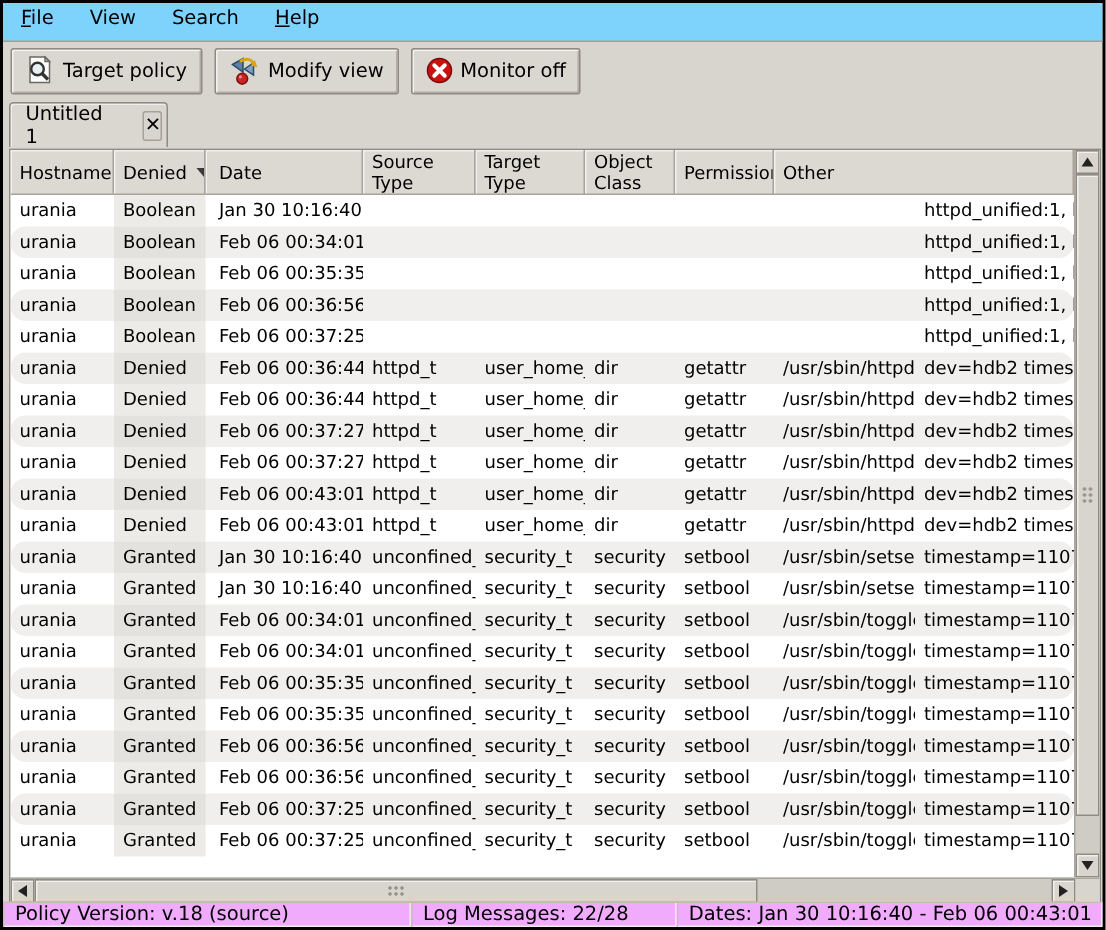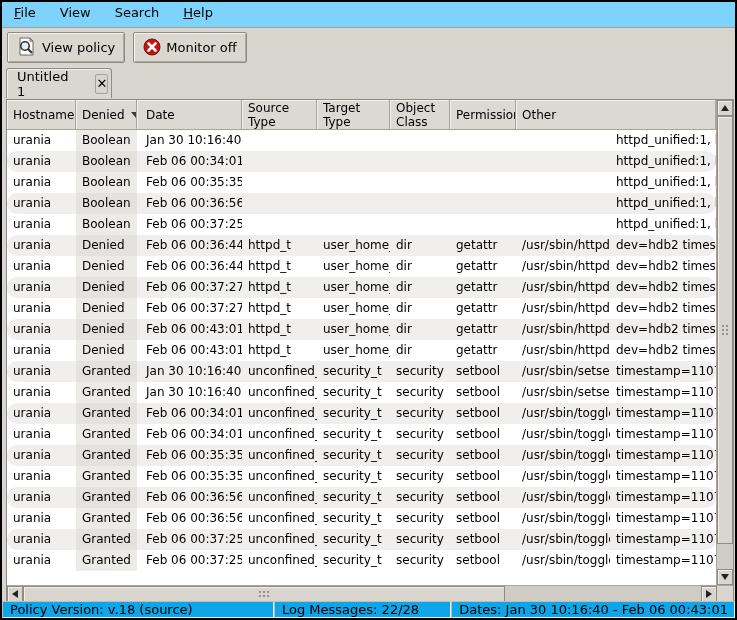--- a/index.html
+++ b/index.html
@@ -88,21 +88,21 @@
     background:radial-gradient(circle,#97938b 1px,transparent 1.2px) 0 0/4px 4px;}
   .arr{ width:0; height:0;}
   .arr.up{ border-left:4px solid transparent; border-right:4px solid transparent; border-bottom:6px solid #222;}
   .arr.down{ border-left:4px solid transparent; border-right:4px solid transparent; border-top:6px solid #222;}
   .arr.left{ border-top:4px solid transparent; border-bottom:4px solid transparent; border-right:6px solid #222;}
   .arr.right{ border-top:4px solid transparent; border-bottom:4px solid transparent; border-left:6px solid #222;}
   .corner{ width:16px; flex:none; background:#d8d5ce;}
   
   .statusbar{
     position:absolute; left:0; bottom:0; width:100%; height:17px;
-    display:flex; align-items:center; background:#0ea5e9; font-size:13px;
+    display:flex; align-items:center; background:#f0abfc; font-size:13px;
   }
   .st-sec{ height:100%; display:flex; align-items:center; white-space:nowrap;
     box-shadow:inset 1px 1px 0 #c2beb6, inset -1px -1px 0 #efede9;}
   .st-left{ width:272px; padding-left:8px;}
   .st-mid{ flex:1; padding-left:8px;}
   .st-right{ padding:0 7px 0 8px;}
 </style>
 </head>
 <body>
 
@@ -116,21 +116,34 @@
 <div class="toolbar">
   <div class="tbtn">
     <span>
         <svg width="20" height="20" viewBox="0 0 20 20">
       <path d="M3 1 h10 l3 3 v14 h-13 z" fill="#fdfdfb" stroke="#6b6861"></path>
       <path d="M13 1 v3 h3 z" fill="#c9c6bf" stroke="#6b6861"></path>
       <circle cx="8" cy="9" r="4.2" fill="#e8f0f4" stroke="#333" stroke-width="1.6"></circle>
       <line x1="11" y1="12" x2="15" y2="16" stroke="#333" stroke-width="2.2"></line>
     </svg>
       </span>
-    <span>View policy</span>
+    <span>Target policy</span>
+  </div>
+  <div class="tbtn">
+    <span>
+        <svg width="21" height="21" viewBox="0 0 21 21">
+      <path d="M2 6 L9 2 L9 11 Z" fill="#5b7fa6" stroke="#2d4a66"></path>
+      <path d="M10 9 L16 5 L16 13 Z" fill="#7fa3c4" stroke="#2d4a66"></path>
+      <path d="M7 4 q7 -4 10 3" fill="none" stroke="#d9a418" stroke-width="2"></path>
+      <path d="M17 3 l1.6 5 l-4.4 -1.4 z" fill="#d9a418"></path>
+      <circle cx="8.5" cy="15.5" r="3.6" fill="#cc2222" stroke="#7a1010"></circle>
+      <circle cx="7.3" cy="14.3" r="1.1" fill="#ee8888"></circle>
+    </svg>
+      </span>
+    <span>Modify view</span>
   </div>
   <div class="tbtn">
     <span>
         <svg width="18" height="18" viewBox="0 0 18 18">
       <circle cx="9" cy="9" r="8" fill="#cc1111" stroke="#7a0b0b"></circle>
       <path d="M5.5 5.5 L12.5 12.5 M12.5 5.5 L5.5 12.5" stroke="#fff" stroke-width="2.6" stroke-linecap="round"></path>
     </svg>
       </span>
     <span>Monitor off</span>
   </div>

